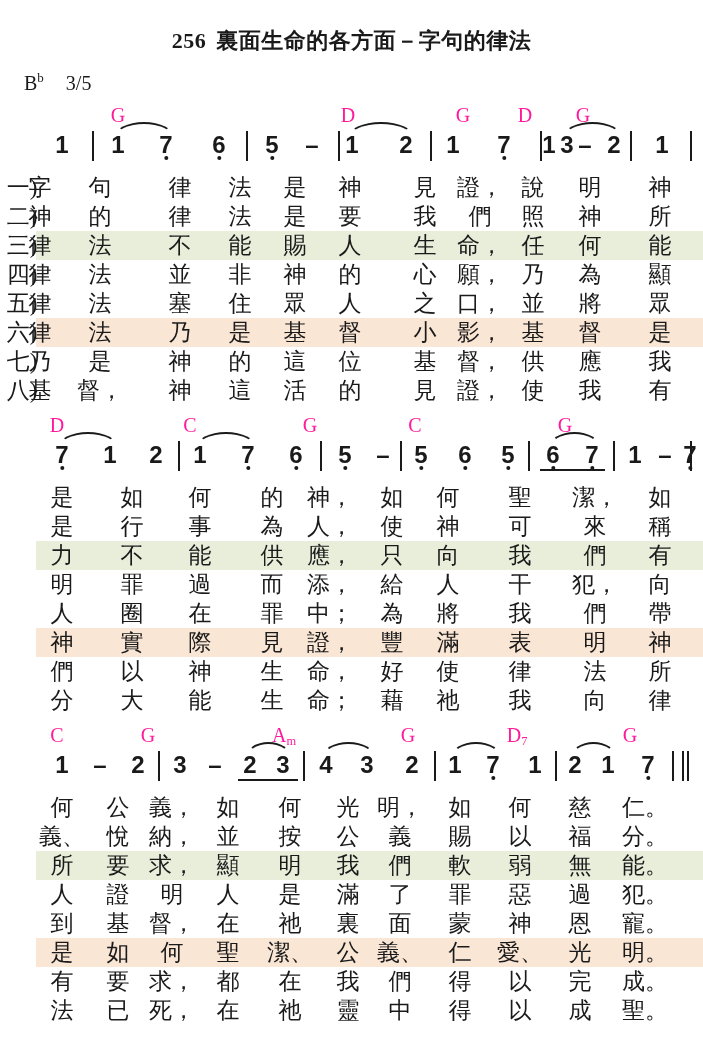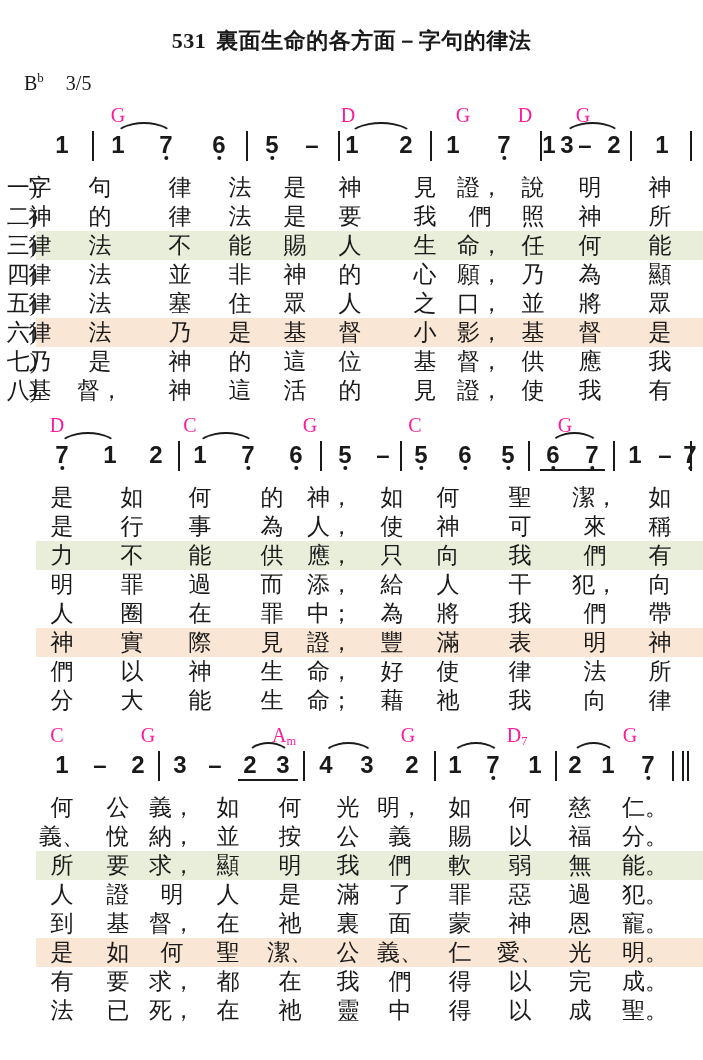--- a/index.html
+++ b/index.html
@@ -148,21 +148,21 @@
     font-size: 23px;
     line-height: 29px;
     font-family: "Liberation Serif", "DejaVu Serif", serif;
     white-space: nowrap;
   }
 </style>
 </head>
 <body>
 
 <div class="title-row">
-  <span class="title-num">531</span><span>裏面生命的各方面－字句的律法</span>
+  <span class="title-num">256</span><span>裏面生命的各方面－字句的律法</span>
 </div>
 
 <div class="keyline">
   <span class="keysig"><span>B</span><sup>b</sup></span><span class="meter">3/5</span>
 </div>
 
 <div id="score">
     <div class="system">
       <div class="chord-row">
         <span class="chord" style="left: 118px;">G</span>

